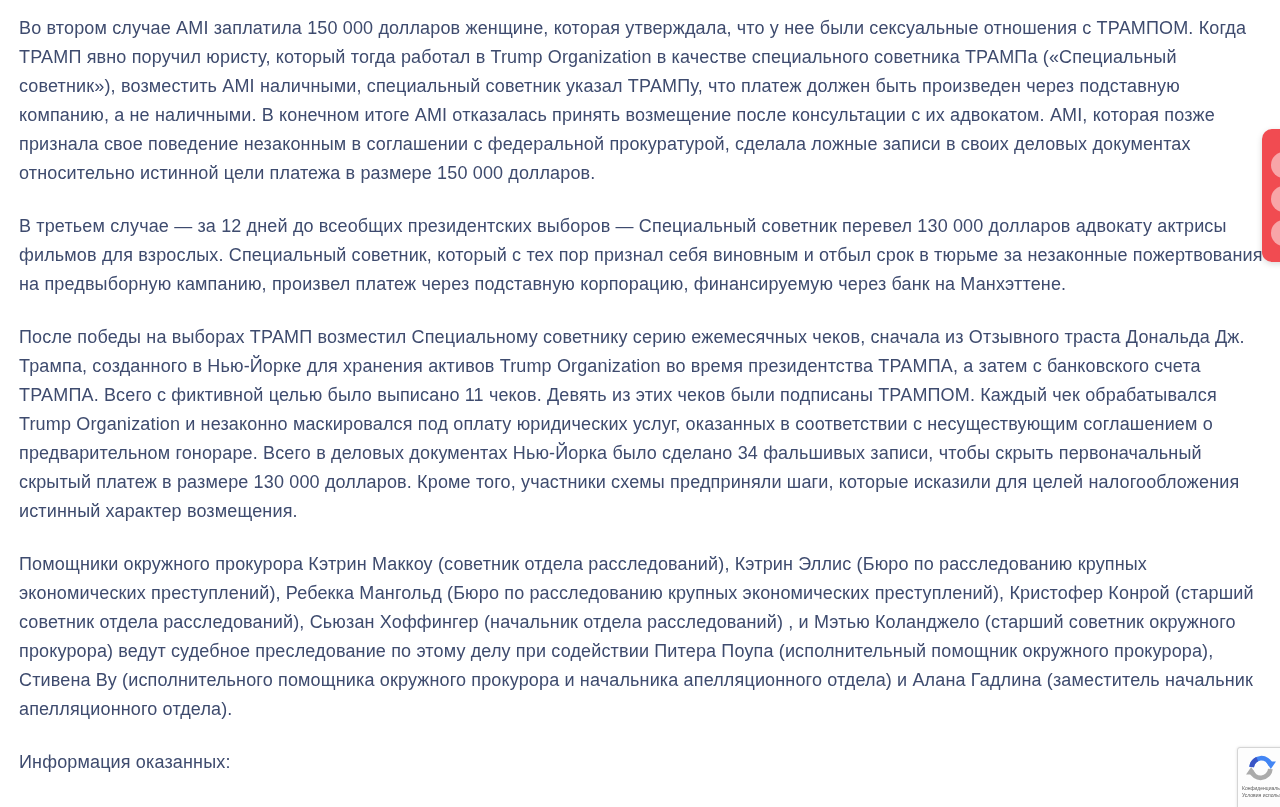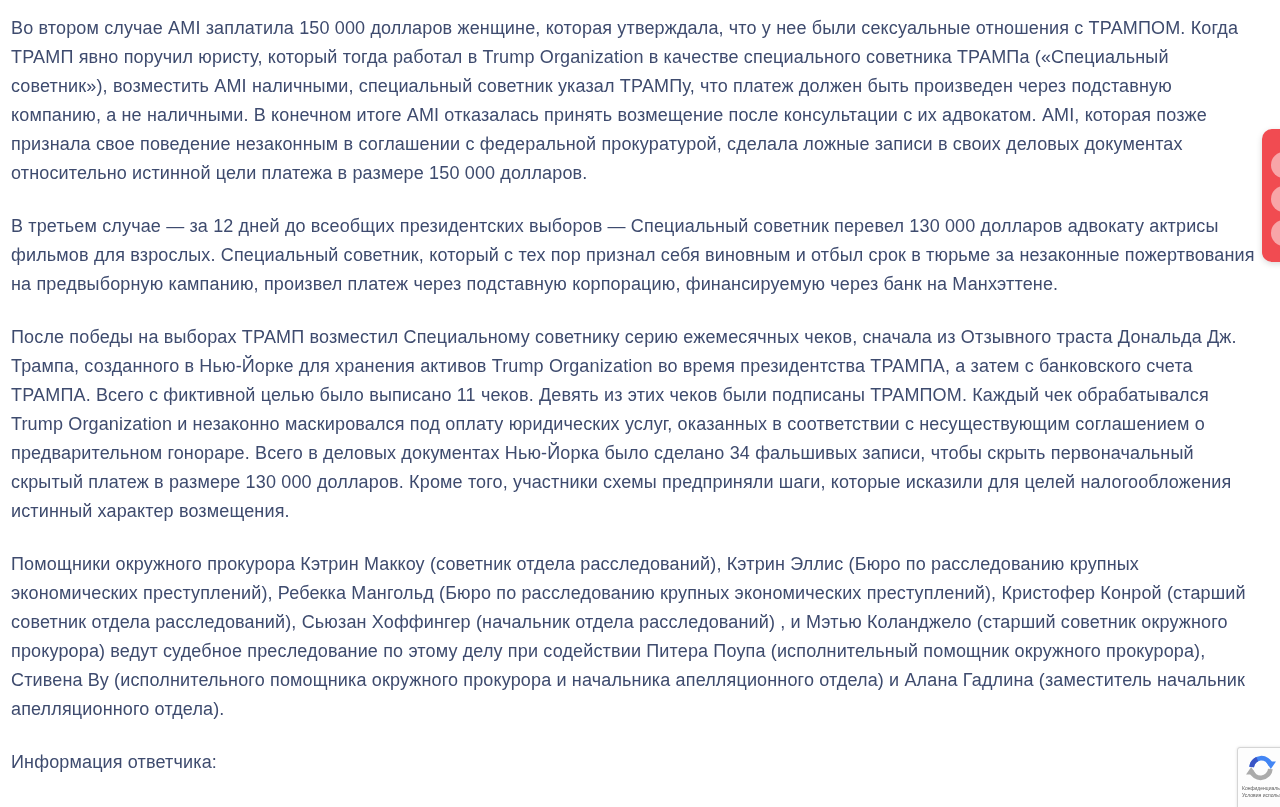--- a/index.html
+++ b/index.html
@@ -17,21 +17,21 @@
     position: absolute;
     left: 11px;
     top: 14px;
     width: 1252px;
   }
   .article p {
     font-size: 18px;
     line-height: 29px;
     letter-spacing: 0.15px;
     color: #3e4b6e;
-    margin: 0 0 24px 0;
+    margin: 0 0 24px 8px;
     text-align: left;
   }
 
   
   .share-tab {
     position: absolute;
     top: 129px;
     right: -26px;
     width: 44px;
     height: 133px;
@@ -83,21 +83,21 @@
   }
 </style>
 </head>
 <body>
 
 <div class="article">
   <p>Во втором случае AMI заплатила 150 000 долларов женщине, которая утверждала, что у нее были сексуальные отношения с ТРАМПОМ. Когда ТРАМП явно поручил юристу, который тогда работал в Trump Organization в качестве специального советника ТРАМПа («Специальный советник»), возместить AMI наличными, специальный советник указал ТРАМПу, что платеж должен быть произведен через подставную компанию, а не наличными. В конечном итоге AMI отказалась принять возмещение после консультации с их адвокатом. AMI, которая позже признала свое поведение незаконным в соглашении с федеральной прокуратурой, сделала ложные записи в своих деловых документах относительно истинной цели платежа в размере 150 000 долларов.</p>
   <p>В третьем случае — за 12 дней до всеобщих президентских выборов — Специальный советник перевел 130 000 долларов адвокату актрисы фильмов для взрослых. Специальный советник, который с тех пор признал себя виновным и отбыл срок в тюрьме за незаконные пожертвования на предвыборную кампанию, произвел платеж через подставную корпорацию, финансируемую через банк на Манхэттене.</p>
   <p>После победы на выборах ТРАМП возместил Специальному советнику серию ежемесячных чеков, сначала из Отзывного траста Дональда Дж. Трампа, созданного в Нью-Йорке для хранения активов Trump Organization во время президентства ТРАМПА, а затем с банковского счета ТРАМПА. Всего с фиктивной целью было выписано 11 чеков. Девять из этих чеков были подписаны ТРАМПОМ. Каждый чек обрабатывался Trump Organization и незаконно маскировался под оплату юридических услуг, оказанных в соответствии с несуществующим соглашением о предварительном гонораре. Всего в деловых документах Нью-Йорка было сделано 34 фальшивых записи, чтобы скрыть первоначальный скрытый платеж в размере 130 000 долларов. Кроме того, участники схемы предприняли шаги, которые исказили для целей налогообложения истинный характер возмещения.</p>
   <p>Помощники окружного прокурора Кэтрин Маккоу (советник отдела расследований), Кэтрин Эллис (Бюро по расследованию крупных экономических преступлений), Ребекка Мангольд (Бюро по расследованию крупных экономических преступлений), Кристофер Конрой (старший советник отдела расследований), Сьюзан Хоффингер (начальник отдела расследований) , и Мэтью Коланджело (старший советник окружного прокурора) ведут судебное преследование по этому делу при содействии Питера Поупа (исполнительный помощник окружного прокурора), Стивена Ву (исполнительного помощника окружного прокурора и начальника апелляционного отдела) и Алана Гадлина (заместитель начальник апелляционного отдела).</p>
-  <p>Информация ответчика:</p>
+  <p>Информация оказанных:</p>
   <p>ДОНАЛЬД Дж. ТРАМП</p>
 </div>
 
 <div class="share-tab">
   <span class="circle-icon"></span>
   <span class="circle-icon"></span>
   <span class="circle-icon"></span>
 </div>
 
 <div class="recaptcha-badge">

